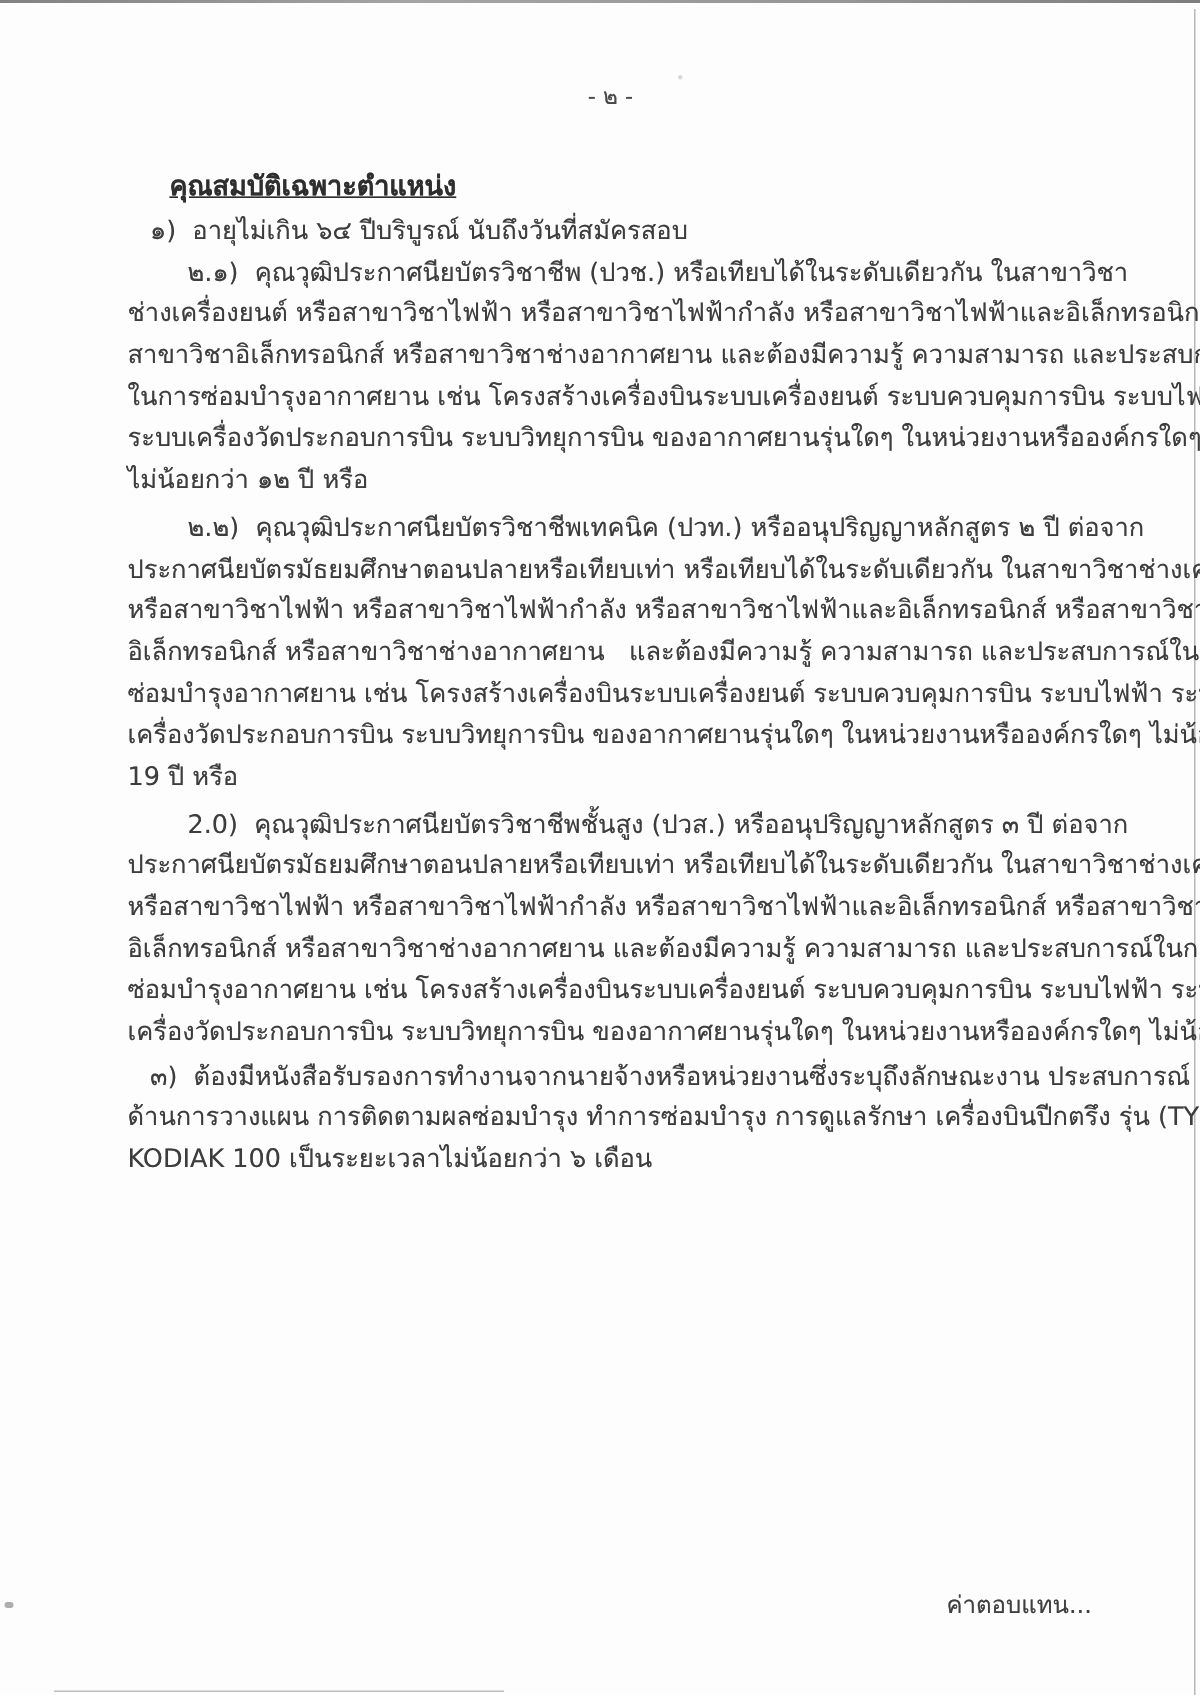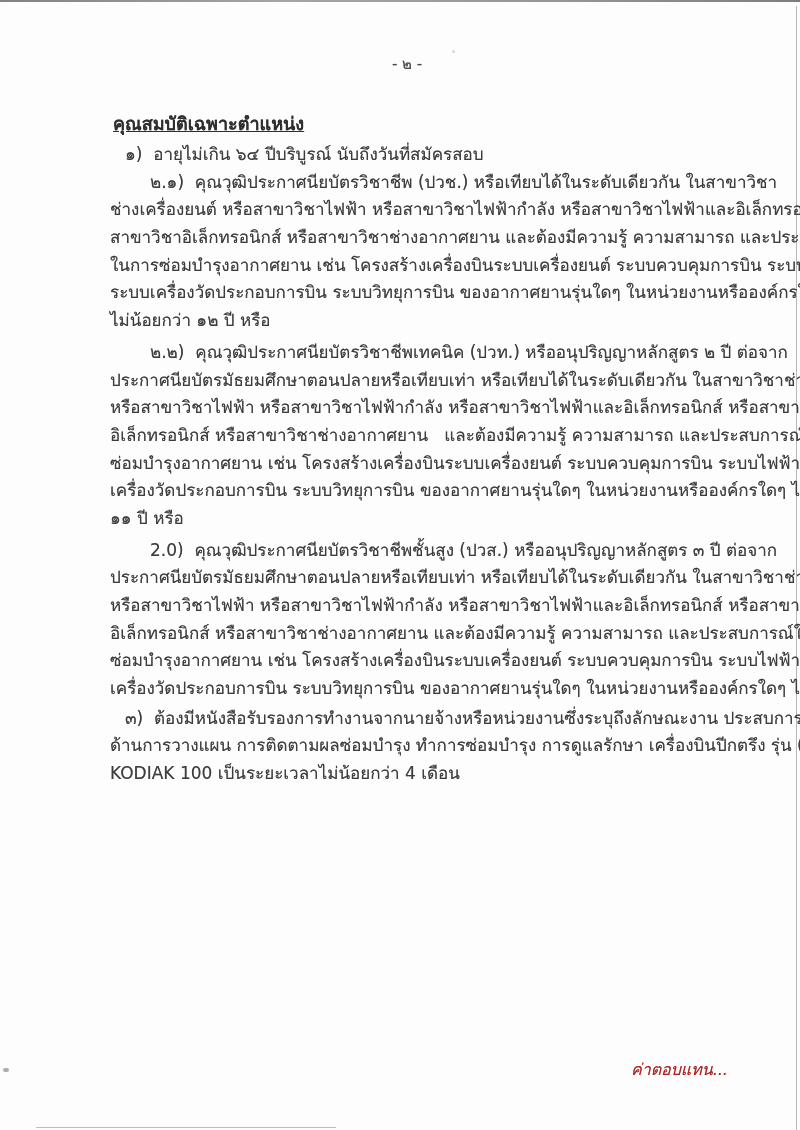--- a/index.html
+++ b/index.html
@@ -45,39 +45,38 @@
     text-shadow:0 0 .4px rgba(70,70,70,.55);
   }
   #section-heading{
     position:absolute;left:113px;top:109px;
     font-size:18px;font-weight:bold;color:#2e2e2e;
     text-shadow:0 0 .4px rgba(40,40,40,.6);
     white-space:pre;
     text-decoration:underline;
   }
   #lines{
-    position:absolute;left:110px;top:141px;width:640px;
+    position:absolute;left:85px;top:141px;width:640px;
     font-size:17px;color:#3d3d3d;
     text-shadow:0 0 .4px rgba(60,60,60,.5);
   }
   .line{
     height:27.7px;line-height:27.7px;
     white-space:pre;
   }
   .li-item{padding-left:15px;}
   .li-sub{padding-left:40px;}
   .li-cont{padding-left:0;}
   .gap4{margin-top:4px;}
   .gap2{margin-top:2px;}
   #footer-catchword{
     position:absolute;left:631px;top:1057px;
-    font-size:16px;color:#b91c1c;
+    font-size:16px;color:#404040;
     text-shadow:0 0 .4px rgba(60,60,60,.5);
     white-space:pre;
-    font-style:italic;
   }
 </style>
 </head>
 <body>
 
 <div id="page">
 
   <div class="edge-top"></div>
   <div class="edge-right"></div>
   <div class="edge-bottom-left"></div>
@@ -95,27 +94,27 @@
     <div class="line li-cont">สาขาวิชาอิเล็กทรอนิกส์ หรือสาขาวิชาช่างอากาศยาน และต้องมีความรู้ ความสามารถ และประสบการณ์</div>
     <div class="line li-cont">ในการซ่อมบำรุงอากาศยาน เช่น โครงสร้างเครื่องบินระบบเครื่องยนต์ ระบบควบคุมการบิน ระบบไฟฟ้า</div>
     <div class="line li-cont">ระบบเครื่องวัดประกอบการบิน ระบบวิทยุการบิน ของอากาศยานรุ่นใดๆ ในหน่วยงานหรือองค์กรใดๆ</div>
     <div class="line li-cont">ไม่น้อยกว่า ๑๒ ปี หรือ</div>
     <div class="line li-sub gap4">๒.๒)  คุณวุฒิประกาศนียบัตรวิชาชีพเทคนิค (ปวท.) หรืออนุปริญญาหลักสูตร ๒ ปี ต่อจาก</div>
     <div class="line li-cont">ประกาศนียบัตรมัธยมศึกษาตอนปลายหรือเทียบเท่า หรือเทียบได้ในระดับเดียวกัน ในสาขาวิชาช่างเครื่องยนต์</div>
     <div class="line li-cont">หรือสาขาวิชาไฟฟ้า หรือสาขาวิชาไฟฟ้ากำลัง หรือสาขาวิชาไฟฟ้าและอิเล็กทรอนิกส์ หรือสาขาวิชา</div>
     <div class="line li-cont">อิเล็กทรอนิกส์ หรือสาขาวิชาช่างอากาศยาน   และต้องมีความรู้ ความสามารถ และประสบการณ์ในการ</div>
     <div class="line li-cont">ซ่อมบำรุงอากาศยาน เช่น โครงสร้างเครื่องบินระบบเครื่องยนต์ ระบบควบคุมการบิน ระบบไฟฟ้า ระบบ</div>
     <div class="line li-cont">เครื่องวัดประกอบการบิน ระบบวิทยุการบิน ของอากาศยานรุ่นใดๆ ในหน่วยงานหรือองค์กรใดๆ ไม่น้อยกว่า</div>
-    <div class="line li-cont">๑๑ ปี หรือ</div>
+    <div class="line li-cont">19 ปี หรือ</div>
     <div class="line li-sub gap4">2.0)  คุณวุฒิประกาศนียบัตรวิชาชีพชั้นสูง (ปวส.) หรืออนุปริญญาหลักสูตร ๓ ปี ต่อจาก</div>
     <div class="line li-cont">ประกาศนียบัตรมัธยมศึกษาตอนปลายหรือเทียบเท่า หรือเทียบได้ในระดับเดียวกัน ในสาขาวิชาช่างเครื่องยนต์</div>
     <div class="line li-cont">หรือสาขาวิชาไฟฟ้า หรือสาขาวิชาไฟฟ้ากำลัง หรือสาขาวิชาไฟฟ้าและอิเล็กทรอนิกส์ หรือสาขาวิชา</div>
     <div class="line li-cont">อิเล็กทรอนิกส์ หรือสาขาวิชาช่างอากาศยาน และต้องมีความรู้ ความสามารถ และประสบการณ์ในการ</div>
     <div class="line li-cont">ซ่อมบำรุงอากาศยาน เช่น โครงสร้างเครื่องบินระบบเครื่องยนต์ ระบบควบคุมการบิน ระบบไฟฟ้า ระบบ</div>
     <div class="line li-cont">เครื่องวัดประกอบการบิน ระบบวิทยุการบิน ของอากาศยานรุ่นใดๆ ในหน่วยงานหรือองค์กรใดๆ ไม่น้อยกว่า</div>
     <div class="line li-item gap2">๓)  ต้องมีหนังสือรับรองการทำงานจากนายจ้างหรือหน่วยงานซึ่งระบุถึงลักษณะงาน ประสบการณ์</div>
     <div class="line li-cont">ด้านการวางแผน การติดตามผลซ่อมบำรุง ทำการซ่อมบำรุง การดูแลรักษา เครื่องบินปีกตรึง รุ่น (TYPE)</div>
-    <div class="line li-cont">KODIAK 100 เป็นระยะเวลาไม่น้อยกว่า 4 เดือน</div>
+    <div class="line li-cont">KODIAK 100 เป็นระยะเวลาไม่น้อยกว่า ๖ เดือน</div>
   </div>
 
   <div id="footer-catchword">ค่าตอบแทน...</div>
 
 </div>
 
 </body></html>

